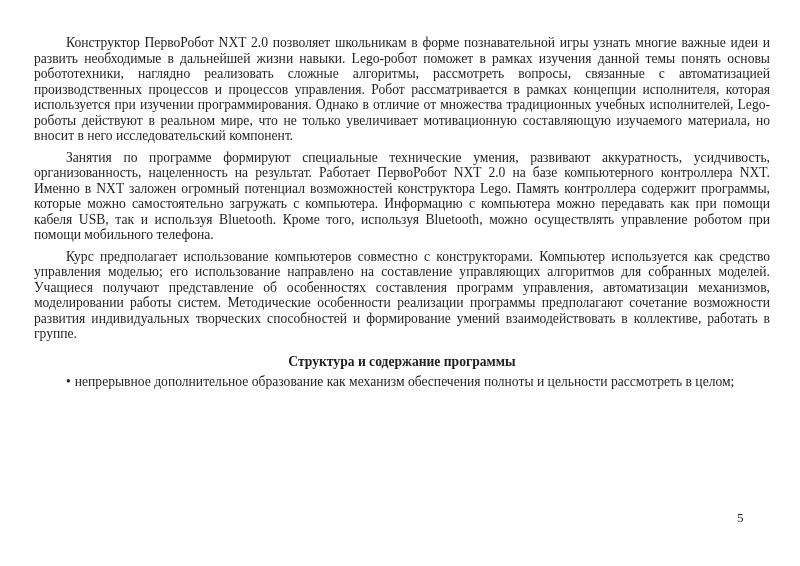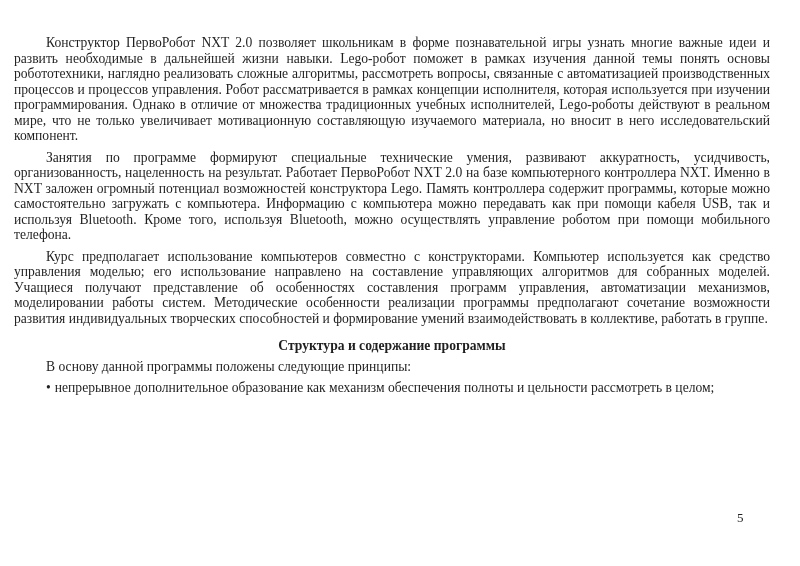--- a/index.html
+++ b/index.html
@@ -6,21 +6,21 @@
     margin: 0;
     padding: 0;
     background: #ffffff;
   }
   .page {
     position: relative;
     width: 800px;
     height: 566px;
     box-sizing: border-box;
     background: #ffffff;
-    padding: 35px 30px 0 14px;
+    padding: 35px 30px 0 34px;
     font-family: "Liberation Serif", "DejaVu Serif", serif;
     font-size: 13.6px;
     line-height: 15.5px;
     color: #1f1f1f;
     overflow: hidden;
   }
   .body-par {
     margin: 0 0 6px 0;
     text-indent: 32px;
     text-align: justify;
@@ -50,20 +50,19 @@
 
   <p class="body-par">Конструктор ПервоРобот NXT 2.0 позволяет школьникам в форме познавательной игры узнать многие важные идеи и развить необходимые в дальнейшей жизни навыки. Lego-робот поможет в рамках изучения данной темы понять основы робототехники, наглядно реализовать сложные алгоритмы, рассмотреть вопросы, связанные с автоматизацией производственных процессов и процессов управления. Робот рассматривается в рамках концепции исполнителя, которая используется при изучении программирования. Однако в отличие от множества традиционных учебных исполнителей, Lego-роботы действуют в реальном мире, что не только увеличивает мотивационную составляющую изучаемого материала, но вносит в него исследовательский компонент.</p>
 
   <p class="body-par">Занятия по программе формируют специальные технические умения, развивают аккуратность, усидчивость, организованность, нацеленность на результат. Работает ПервоРобот NXT 2.0 на базе компьютерного контроллера NXT. Именно в NXT заложен огромный потенциал возможностей конструктора Lego. Память контроллера содержит программы, которые можно самостоятельно загружать с компьютера. Информацию с компьютера можно передавать как при помощи кабеля USB, так и используя Bluetooth. Кроме того, используя Bluetooth, можно осуществлять управление роботом при помощи мобильного телефона.</p>
 
   <p class="body-par">Курс предполагает использование компьютеров совместно с конструкторами. Компьютер используется как средство управления моделью; его использование направлено на составление управляющих алгоритмов для собранных моделей. Учащиеся получают представление об особенностях составления программ управления, автоматизации механизмов, моделировании работы систем. Методические особенности реализации программы предполагают сочетание возможности развития индивидуальных творческих способностей и формирование умений взаимодействовать в коллективе, работать в группе.</p>
 
 
   <h2 class="section-heading">Структура и содержание программы</h2>
 
-  <p class="body-par">В основу данной программы положены следующие принципы:</p>
 
   <p class="body-par"><span class="bullet-glyph">•</span><span>непрерывное дополнительное образование как механизм обеспечения полноты и цельности рассмотреть в целом;</span></p>
 
 
   <div class="page-number">5</div>
 
 </div>
 
 </body></html>

